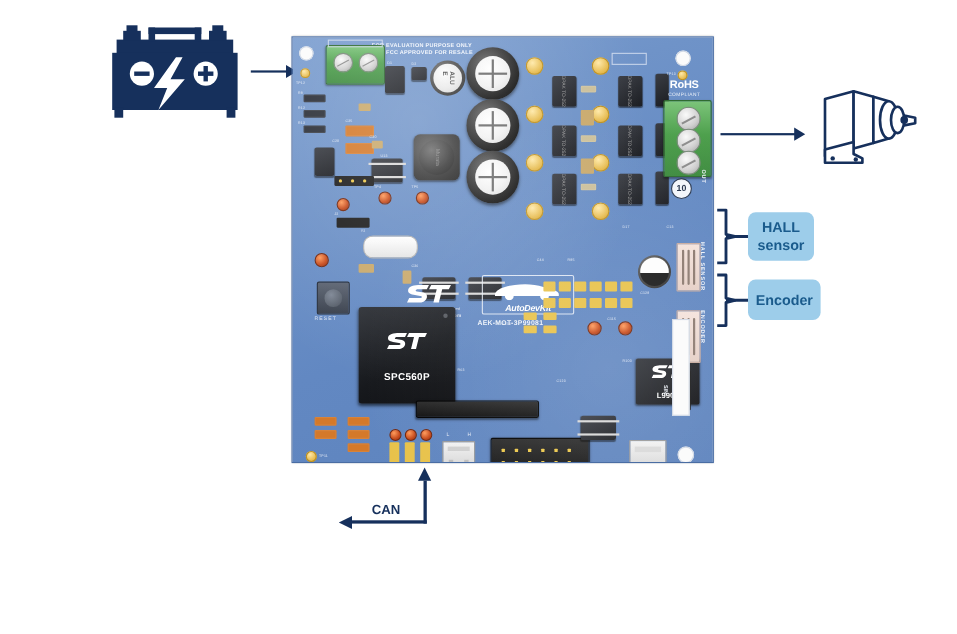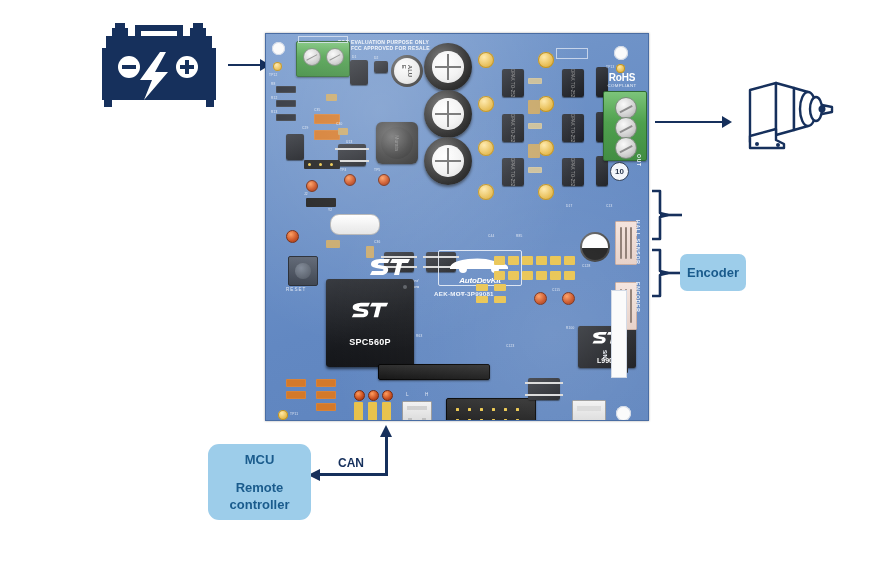--- a/index.html
+++ b/index.html
@@ -542,38 +542,36 @@
       </g>
     </svg>
   </div>
 
   <div class="bracket" style="left:648px;top:189px;">
     <svg width="34" height="52" viewBox="0 0 34 52" xmlns="http://www.w3.org/2000/svg">
       <path d="M4 2 L12 2 L12 24 L20 26 L12 28 L12 50 L4 50" fill="none" stroke="#16305c" stroke-width="2.6" stroke-linejoin="round"></path>
       <line x1="12" y1="26" x2="34" y2="26" stroke="#16305c" stroke-width="2.6"></line>
     </svg>
   </div>
+  <div class="rbox" id="hallbox">
+    <span>HALL</span>
+    <span>sensor</span>
+  </div>
 
   <div class="bracket" style="left:648px;top:248px;">
     <svg width="34" height="50" viewBox="0 0 34 50" xmlns="http://www.w3.org/2000/svg">
       <path d="M4 2 L12 2 L12 23 L20 25 L12 27 L12 48 L4 48" fill="none" stroke="#16305c" stroke-width="2.6" stroke-linejoin="round"></path>
       <line x1="12" y1="25" x2="34" y2="25" stroke="#16305c" stroke-width="2.6"></line>
     </svg>
   </div>
   <div class="rbox" id="encbox">
     <span>Encoder</span>
   </div>
 
   <div class="arrow-line" style="left:385px;top:437px;width:3px;height:39px;"></div>
   <div class="arrow-head" style="left:380px;top:425px;border-bottom:12px solid #16305c;border-left:6.5px solid transparent;border-right:6.5px solid transparent;"></div>
 
   <div class="arrow-line" style="left:320px;top:473px;width:68px;height:3px;"></div>
   <div class="arrow-head" style="left:308px;top:469px;border-right:12px solid #16305c;border-top:6.5px solid transparent;border-bottom:6.5px solid transparent;"></div>
   <div id="canlabel">CAN</div>
 
-  <div class="abs rbox" id="mcubox">
-    <span>MCU</span>
-    <span class="sp"></span>
-    <span>Remote</span>
-    <span>controller</span>
-  </div>
 
 </div>
 
 </body></html>

